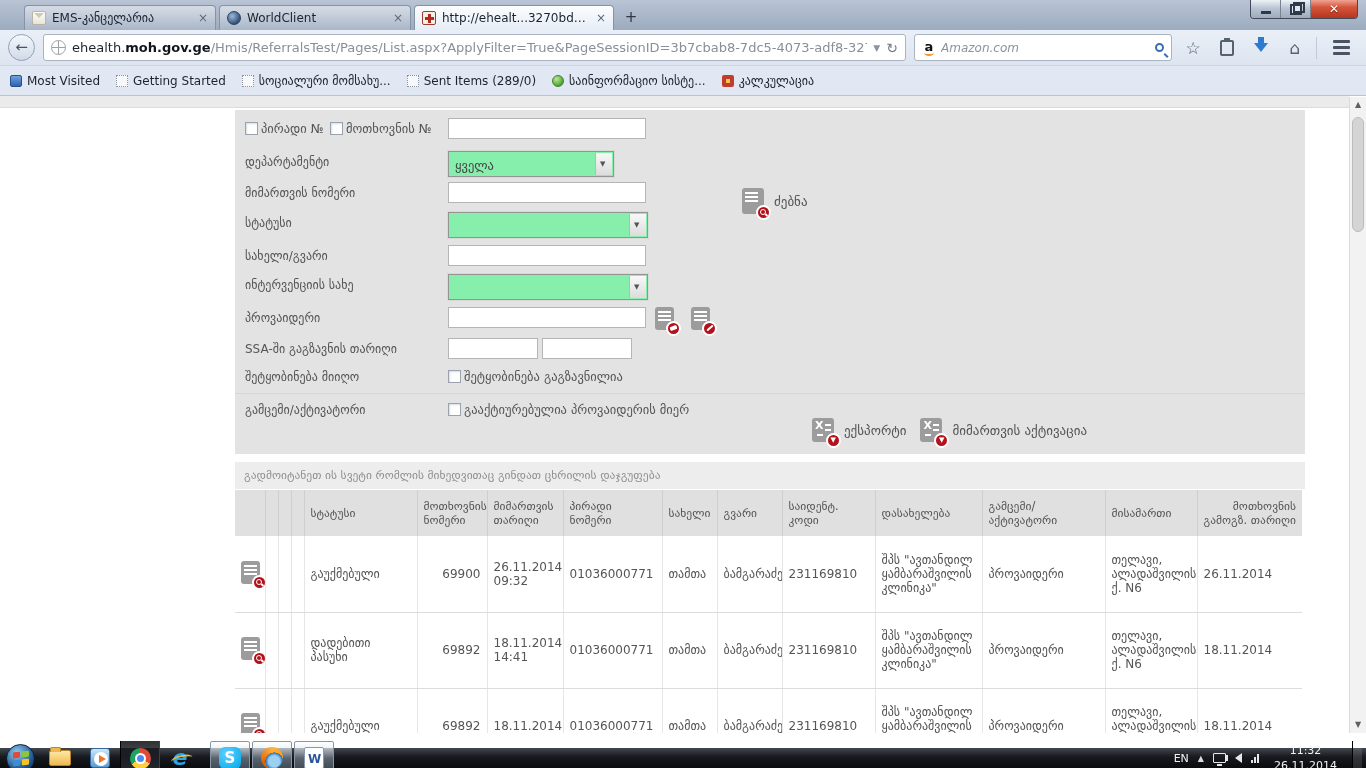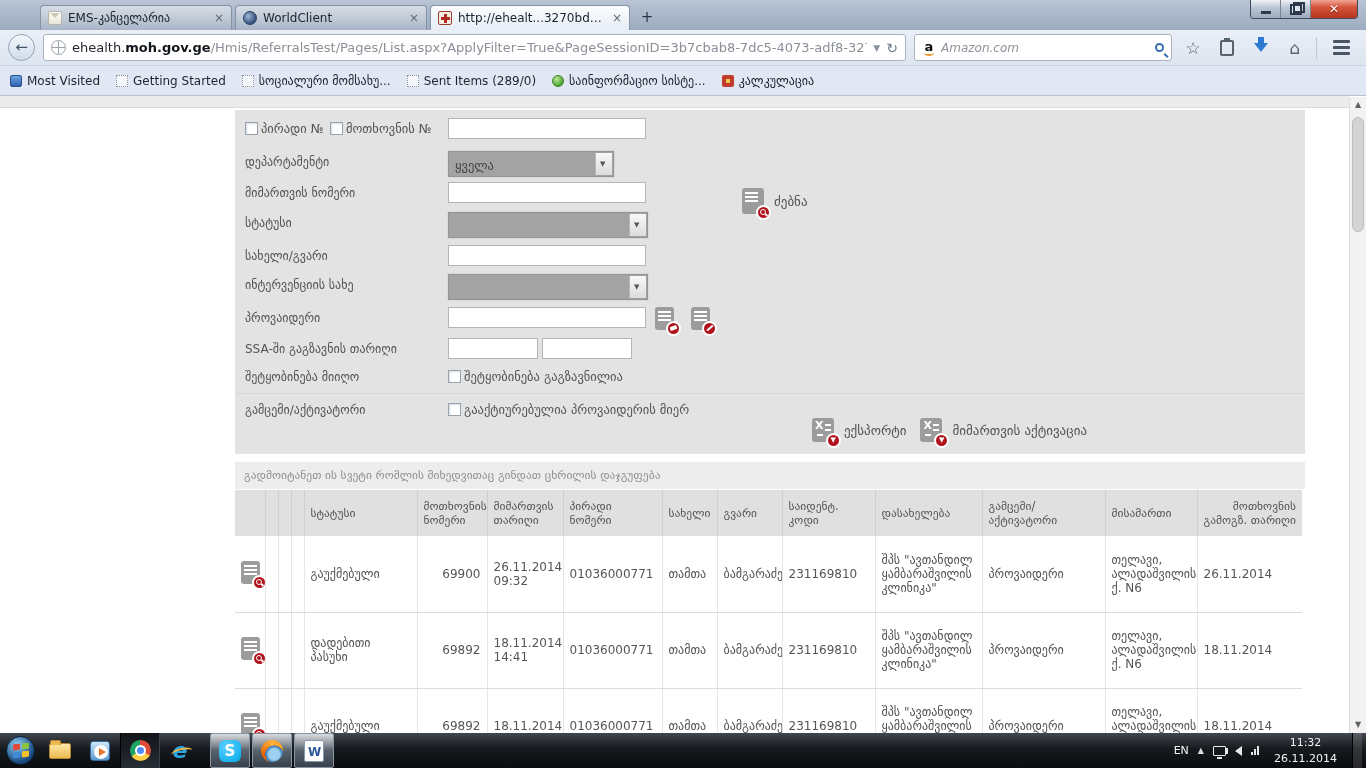--- a/index.html
+++ b/index.html
@@ -1,20 +1,20 @@
 <!DOCTYPE html>
 <html><head>
 <meta charset="utf-8">
 <style>
   * { margin:0; padding:0; box-sizing:border-box; }
   html,body { width:1366px; height:768px; overflow:hidden; }
   body { font-family:"DejaVu Sans", sans-serif; position:relative; background:#fff; font-size:12px; }
 
   
-  .titlebar { height:30px; background:linear-gradient(#b9c4d4,#9cabbf); display:flex; align-items:flex-end; padding-left:40px; position:relative; }
+  .titlebar { height:30px; background:linear-gradient(#b9c4d4,#9cabbf); display:flex; align-items:flex-end; padding-left:24px; position:relative; }
   .tab { height:25px; display:flex; align-items:center; gap:6px; padding:0 7px; margin-right:3px;
          border:1px solid #8493a6; border-bottom:none; border-radius:4px 4px 0 0;
          background:linear-gradient(rgba(255,255,255,.45),rgba(255,255,255,.12)); width:192px; color:#1a2330; }
   .tab.active { background:linear-gradient(#fcfdfe,#e6edf6); width:200px; }
   .tab-title { flex:1; white-space:nowrap; overflow:hidden; text-overflow:ellipsis; font-size:12px; }
   .tab-close { color:#5c6878; font-size:12px; cursor:default; }
   .tab-close::before { content:"×"; }
   .newtab { width:24px; height:20px; margin:0 0 2px 2px; border-radius:3px; text-align:center; line-height:18px;
             color:#2c3navy644; color:#2c3644; font-size:15px; }
   .newtab::before { content:"+"; }
@@ -79,21 +79,21 @@
   .page { position:absolute; top:96px; left:0; right:0; bottom:35px; background:#fff; overflow:hidden; }
   .top-strip { position:absolute; top:0; left:0; right:17px; height:12px; background:#ebebeb; border-bottom:1px solid #dcdcdc; }
   .sidebar { position:absolute; left:0; top:13px; width:232px; bottom:0; background:#fff; }
   .side-item { height:33px; line-height:33px; padding-left:13px; color:#757575; font-size:13px; background:#f6f6f6; border-bottom:1px solid #dedede; }
   .main { position:absolute; left:233px; top:13px; right:17px; bottom:0; background:#fff; }
 
   .filter-panel { position:absolute; left:2px; top:1px; width:1070px; height:344px; background:#e3e3e3; }
   .f-row { position:absolute; left:0; width:100%; height:28px; }
   .f-label { position:absolute; left:10px; top:4px; color:#555; font-size:12px; }
   .txt { height:21px; width:198px; background:#fff; border:1px solid #b5b5b5; font-size:12px; padding:0 4px; font-family:"DejaVu Sans",sans-serif; }
-  .sel { position:relative; width:200px; height:26px; background:#a3a3a3; border:1px solid #949494; box-shadow:0 0 0 1px #d9d9d9; }
+  .sel { position:relative; width:200px; height:26px; background:#86efac; border:1px solid #949494; box-shadow:0 0 0 1px #d9d9d9; }
   .sel .sel-val { position:absolute; left:6px; top:6px; font-size:12.5px; color:#444; }
   .sel .sel-btn { position:absolute; right:1px; top:1px; bottom:1px; width:17px; background:linear-gradient(#f8f8f8,#dcdcdc); border-left:1px solid #b8b8b8; }
   .sel .sel-btn::before { content:"▼"; position:absolute; left:4px; top:7px; font-size:7px; color:#555; }
   .chk { display:inline-block; width:13px; height:13px; background:#fff; border:1px solid #9aa3ad; vertical-align:-2px; margin-right:3px; box-shadow:inset 1px 1px 2px #d7dde3; }
   .chk-lab { color:#555; font-size:12.5px; }
 
   .doc-icon { display:inline-block; width:19px; height:23px; background:#9c9c9c; border-radius:3px; position:relative; }
   .doc-icon::before { content:""; position:absolute; left:3px; top:4px; width:13px; height:2px; background:#fff;
                       box-shadow:0 4px 0 #fff, 0 8px 0 #fff, 0 12px 0 -4px #fff; }
   .doc-icon.big { width:22px; height:26px; }
@@ -122,21 +122,21 @@
   td.num { text-align:right; }
   td.c-icon { text-align:center; }
 
   .vscroll { position:absolute; right:0; top:97px; bottom:35px; width:17px; background:#f2f2f2; border-left:1px solid #dcdcdc; }
   .vs-btn { position:absolute; left:0; right:0; height:16px; color:#606060; font-size:8px; text-align:center; line-height:16px; background:#f2f2f2; }
   .vs-btn.up { top:0; } .vs-btn.up::before { content:"▲"; }
   .vs-btn.down { bottom:0; } .vs-btn.down::before { content:"▼"; }
   .vs-thumb { position:absolute; left:2px; width:12px; top:20px; height:115px; background:#d4d4d4; border:1px solid #bdbdbd; border-radius:6px; }
 
   
-  .taskbar { position:absolute; bottom:0; left:0; width:100%; height:35px; background:linear-gradient(#42484f,#16191e 45%,#0a0c0f); display:flex; align-items:center; z-index:5; }
+  .taskbar { position:absolute; bottom:0; left:0; width:100%; height:20px; background:linear-gradient(#42484f,#16191e 45%,#0a0c0f); display:flex; align-items:center; z-index:5; }
   .orb { width:29px; height:29px; border-radius:50%; margin:0 5px 0 6px; background:radial-gradient(circle at 38% 30%, #8fd0f2, #1d4f86 65%, #0c2a4e); border:1px solid #0a1f38; position:relative; overflow:hidden; flex:0 0 auto; }
   .orb i { position:absolute; width:7px; height:6px; border-radius:1px; }
   .orb .q1 { left:6px; top:7px; background:#e2493c; transform:skewY(-8deg); }
   .orb .q2 { left:15px; top:6px; background:#8cc63f; transform:skewY(-8deg); }
   .orb .q3 { left:6px; top:15px; background:#3f8cd6; transform:skewY(-8deg); }
   .orb .q4 { left:15px; top:14px; background:#f5c325; transform:skewY(-8deg); }
   .tb-app { width:40px; height:35px; display:flex; align-items:center; justify-content:center; flex:0 0 auto; }
   .tb-app.pressed { background:linear-gradient(rgba(10,12,15,.85),rgba(52,60,70,.7)); border-left:1px solid #000; border-right:1px solid #3a424c; }
   .tb-app.active { background:linear-gradient(rgba(255,255,255,.8),rgba(170,190,210,.45) 50%,rgba(140,160,185,.35)); border:1px solid #8795a5; border-radius:2px; margin-right:2px; }
   .ico-folder { width:22px; height:16px; background:linear-gradient(#ffe9a8,#edb94e); border:1px solid #b8862e; border-radius:2px; position:relative; }

